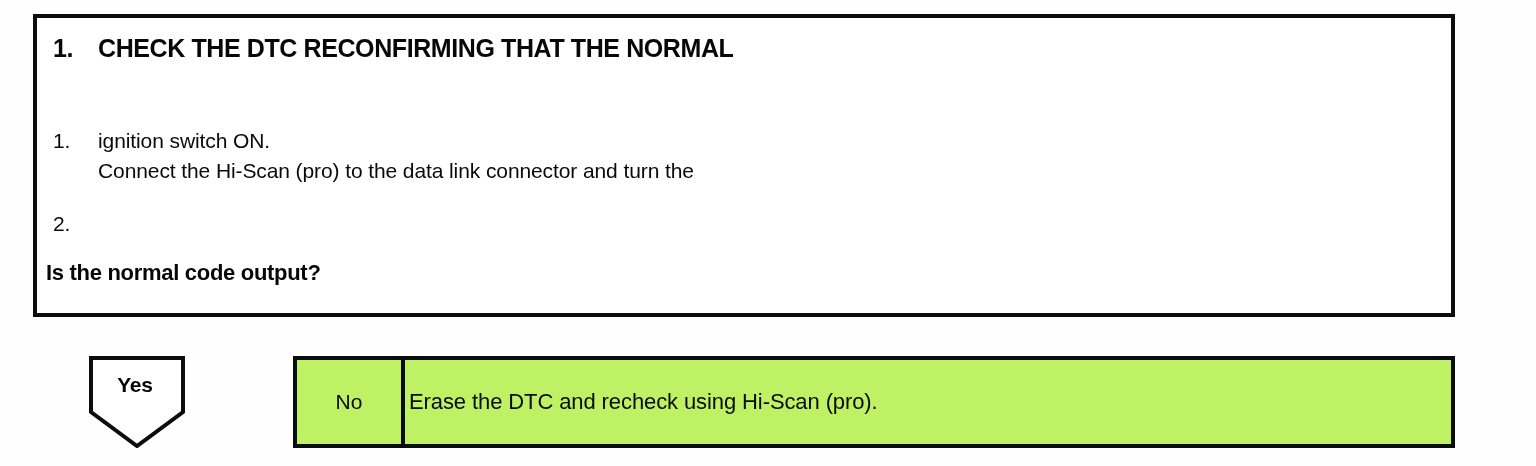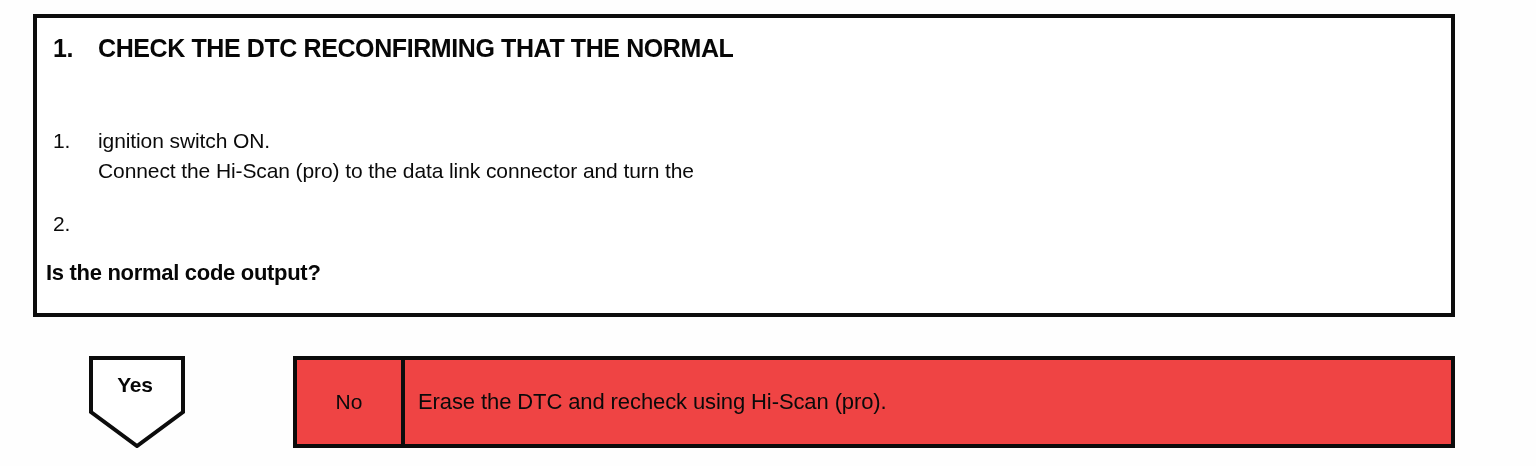--- a/index.html
+++ b/index.html
@@ -61,34 +61,34 @@
     display: flex; align-items: center; justify-content: center;
     font-size: 21px; font-weight: 700; letter-spacing: -0.2px;
     color: #070707;
   }
 
   .no-table {
     position: absolute;
     left: 293px; top: 356px;
     width: 1162px; height: 92px;
     border: 4px solid #0c0c0c;
-    background: #ef4444;
+    background: #bef264;
     display: flex;
   }
   .no-cell {
     flex: 0 0 108px;
     border-right: 4px solid #0c0c0c;
     display: flex; align-items: center; justify-content: center;
     font-size: 21px; font-weight: 400;
     color: #0a0a0a;
   }
   .action-cell {
     flex: 1 1 auto;
     display: flex; align-items: center;
-    padding-left: 13px;
+    padding-left: 4px;
     font-size: 22px; font-weight: 400;
     letter-spacing: -0.1px;
     color: #0a0a0a;
   }
 </style>
 </head>
 <body>
 
 <div class="page">
 

